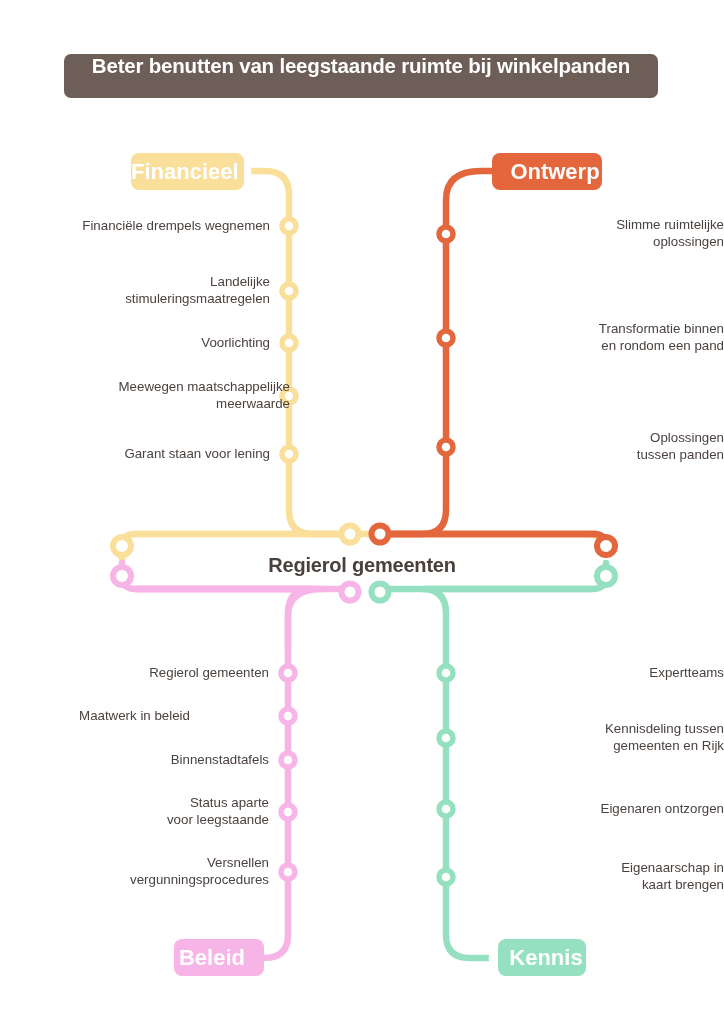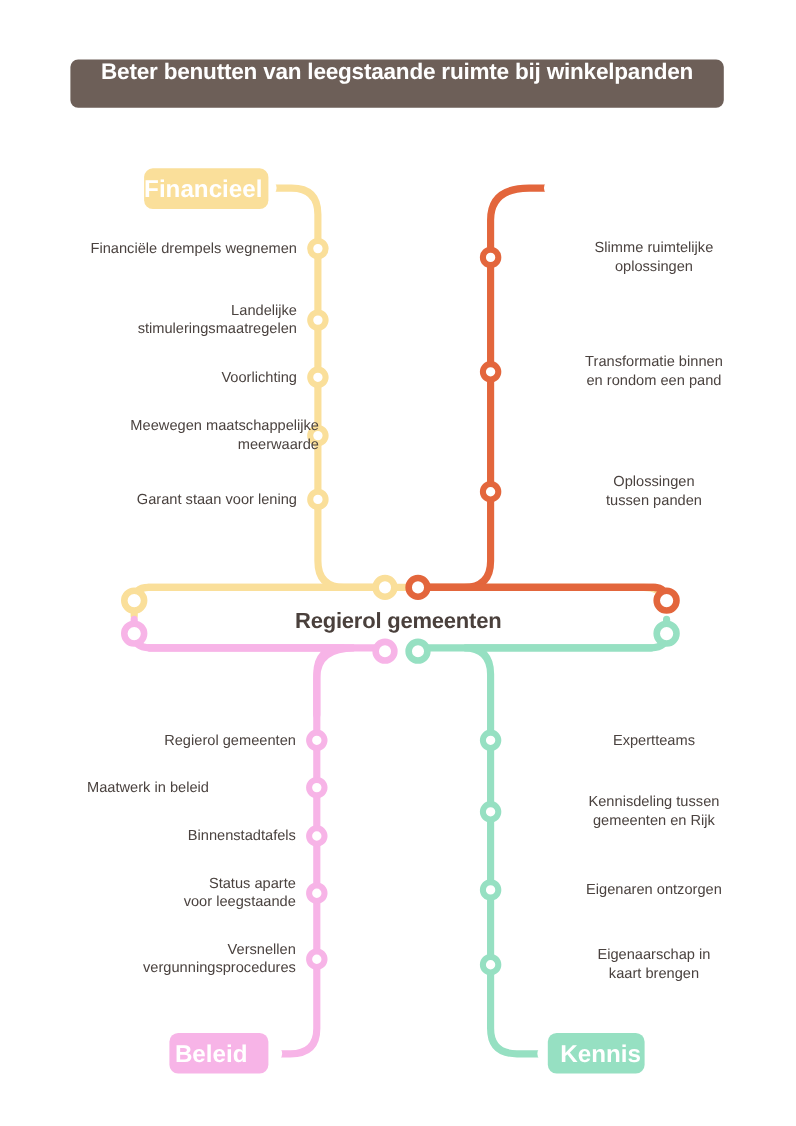--- a/index.html
+++ b/index.html
@@ -61,21 +61,21 @@
   .pill span {
     color: #ffffff;
     font-size: 22px;
     font-weight: bold;
     white-space: nowrap;
     width: 100%;
     text-align: center;
   }
   .pill.financieel { left: 131px; top: 153px; width: 113px; background: #fadf9a; padding-right: 16px; }
   .pill.ontwerp    { left: 492px; top: 153px; width: 110px; background: #e3663c; padding-left: 16px; }
-  .pill.beleid     { left: 154px; top: 939px; width: 90px;  background: #f7b4e7; padding-right: 14px; }
+  .pill.beleid     { left: 174px; top: 939px; width: 90px;  background: #f7b4e7; padding-right: 14px; }
   .pill.kennis     { left: 498px; top: 939px; width: 88px;  background: #96e0c2; padding-left: 8px; }
 
   
   .hub-label {
     position: absolute;
     left: 0;
     top: 554px;
     width: 724px;
     text-align: center;
     font-size: 20px;
@@ -86,21 +86,21 @@
 
   
   .stn-label {
     position: absolute;
     font-size: 13.3px;
     line-height: 17px;
     color: #4a423f;
     white-space: pre-line;
   }
   .stn-label.right-align { text-align: right; }
-  .stn-label.left-align  { text-align: center; }
+  .stn-label.left-align  { text-align: right; }
 </style>
 </head>
 <body>
 
 <div id="stage">
 
   <svg class="tracks" viewBox="0 0 724 1024">
 
     <path fill="none" stroke="#fadf9a" stroke-width="6.5" stroke-linecap="round" d="M 245 171 L 265 171 Q 289 171 289 195 L 289 510 Q 289 534 313 534 L 347 534
              L 585 534 Q 602 534 602 545 L 602 545"></path>
@@ -163,20 +163,23 @@
       <circle cx="446" cy="877" r="7" fill="#ffffff" stroke="#96e0c2" stroke-width="5.5"></circle>
     </g>
   </svg>
 
   <div class="title-bar">
     <span>Beter benutten van leegstaande ruimte bij winkelpanden</span>
   </div>
 
   <div class="pill financieel">
     <span>Financieel</span>
+  </div>
+  <div class="pill ontwerp">
+    <span>Ontwerp</span>
   </div>
   <div class="pill beleid">
     <span>Beleid</span>
   </div>
   <div class="pill kennis">
     <span>Kennis</span>
   </div>
 
   <div class="hub-label">Regierol gemeenten</div>
 

